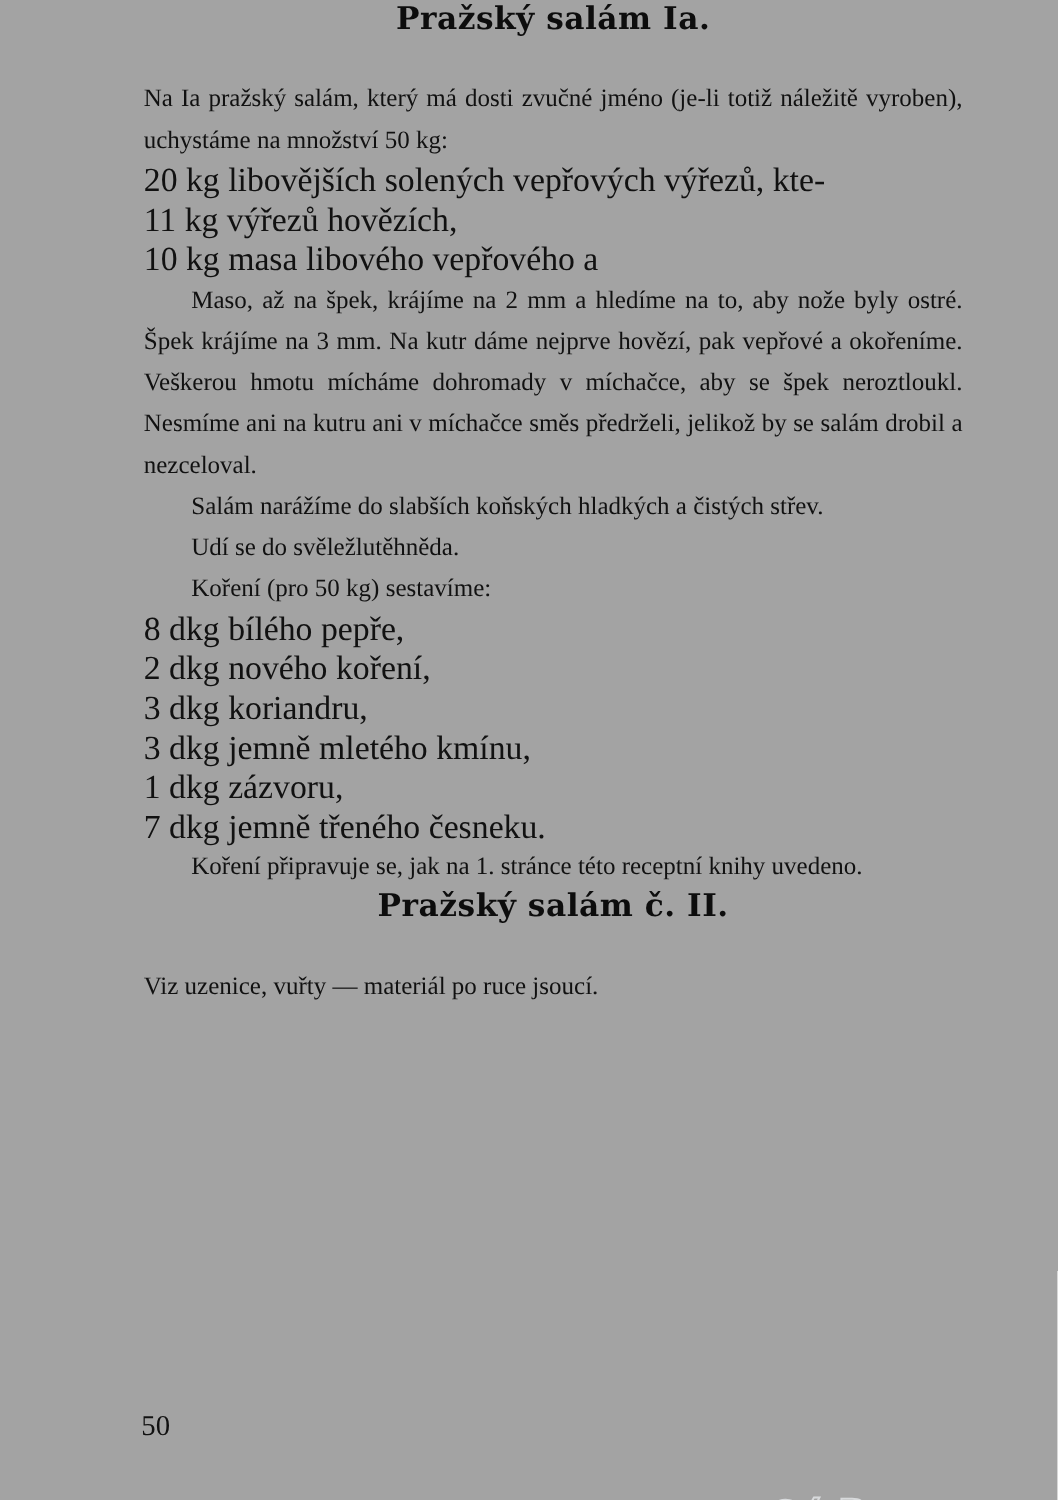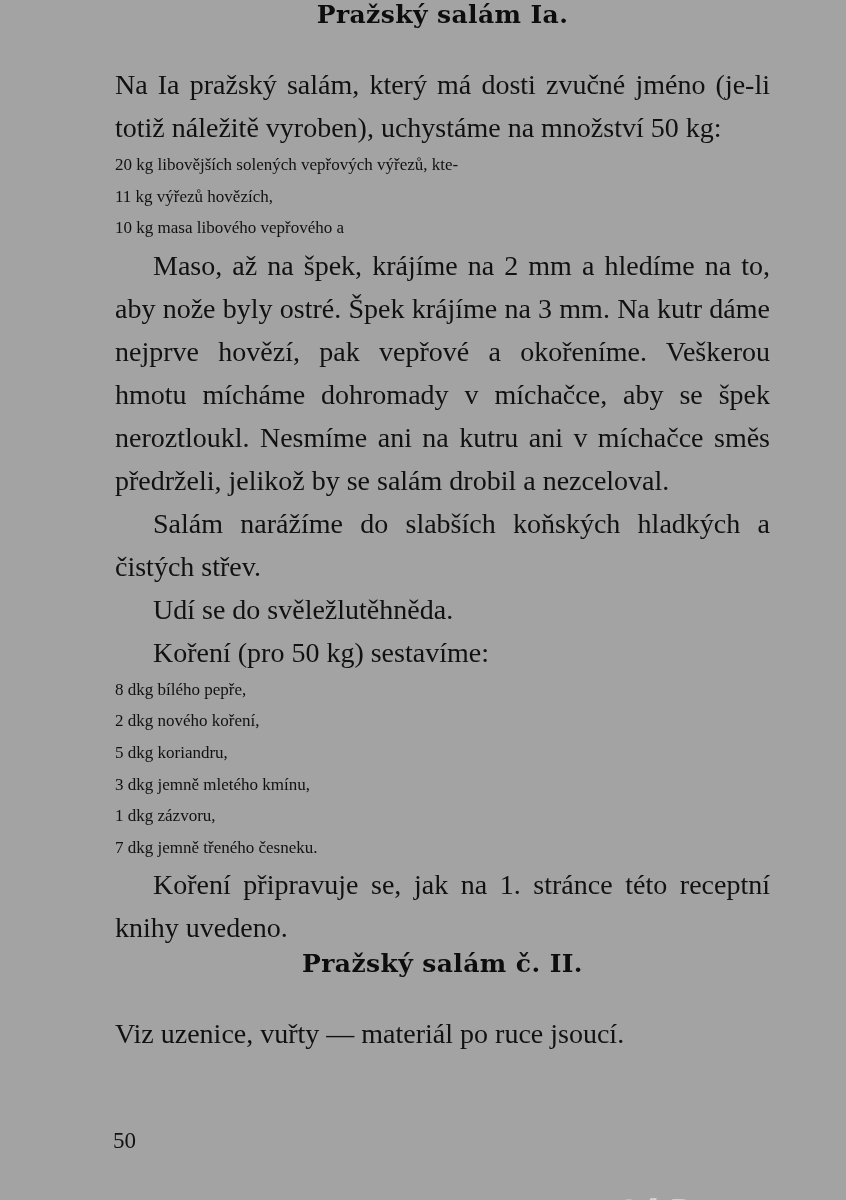--- a/index.html
+++ b/index.html
@@ -32,38 +32,38 @@
     text-align: center;
     letter-spacing: 0.4px;
     margin: 0;
     padding: 0;
     color: #0d0d0d;
   }
   .title-1 { margin-top: 89px; }
   .title-2 { margin-top: 44px; }
 
   p.para {
-    font-size: 28px;
-    line-height: 43px;
+    font-size: 20px;
+    line-height: 33px;
     text-align: justify;
     text-justify: inter-word;
     margin: 0;
     padding: 0;
     -webkit-hyphens: none;
     hyphens: none;
   }
   p.para.nojust { text-align: left; }
   p.first-para { margin-top: 34px; }
   p.indent { text-indent: 38px; }
 
   .list {
     list-style: none;
     margin: 0;
     padding: 0;
-    font-size: 17px;
+    font-size: 27px;
     line-height: 31.6px;
   }
   .list li {
     margin: 0;
     padding: 0;
     white-space: nowrap;
   }
   .li-indent { padding-left: 36px; }
   .li-indent-wide { padding-left: 50px; }
   .li-hang {
@@ -129,21 +129,21 @@
 
     <p class="para indent">Salám narážíme do slabších koňských hladkých a čistých střev.</p>
 
     <p class="para nojust indent">Udí se do svěležlutěhněda.</p>
 
     <p class="para nojust indent">Koření (pro 50 kg) sestavíme:</p>
 
     <ul class="list">
       <li class="li-indent">8 dkg bílého pepře,</li>
       <li class="li-indent">2 dkg nového koření,</li>
-      <li class="li-indent">5 dkg koriandru,</li>
+      <li class="li-indent">3 dkg koriandru,</li>
       <li class="li-indent">3 dkg jemně mletého kmínu,</li>
       <li class="li-indent">1 dkg zázvoru,</li>
       <li class="li-indent">7 dkg jemně třeného česneku.</li>
     </ul>
 
     <p class="para indent">Koření připravuje se, jak na 1. stránce této receptní knihy uvedeno.</p>
 
     <h1 class="recipe-title title-2">Pražský salám č. II.</h1>
 
     <p class="para nojust first-para">Viz uzenice, vuřty — materiál po ruce jsoucí.</p>

